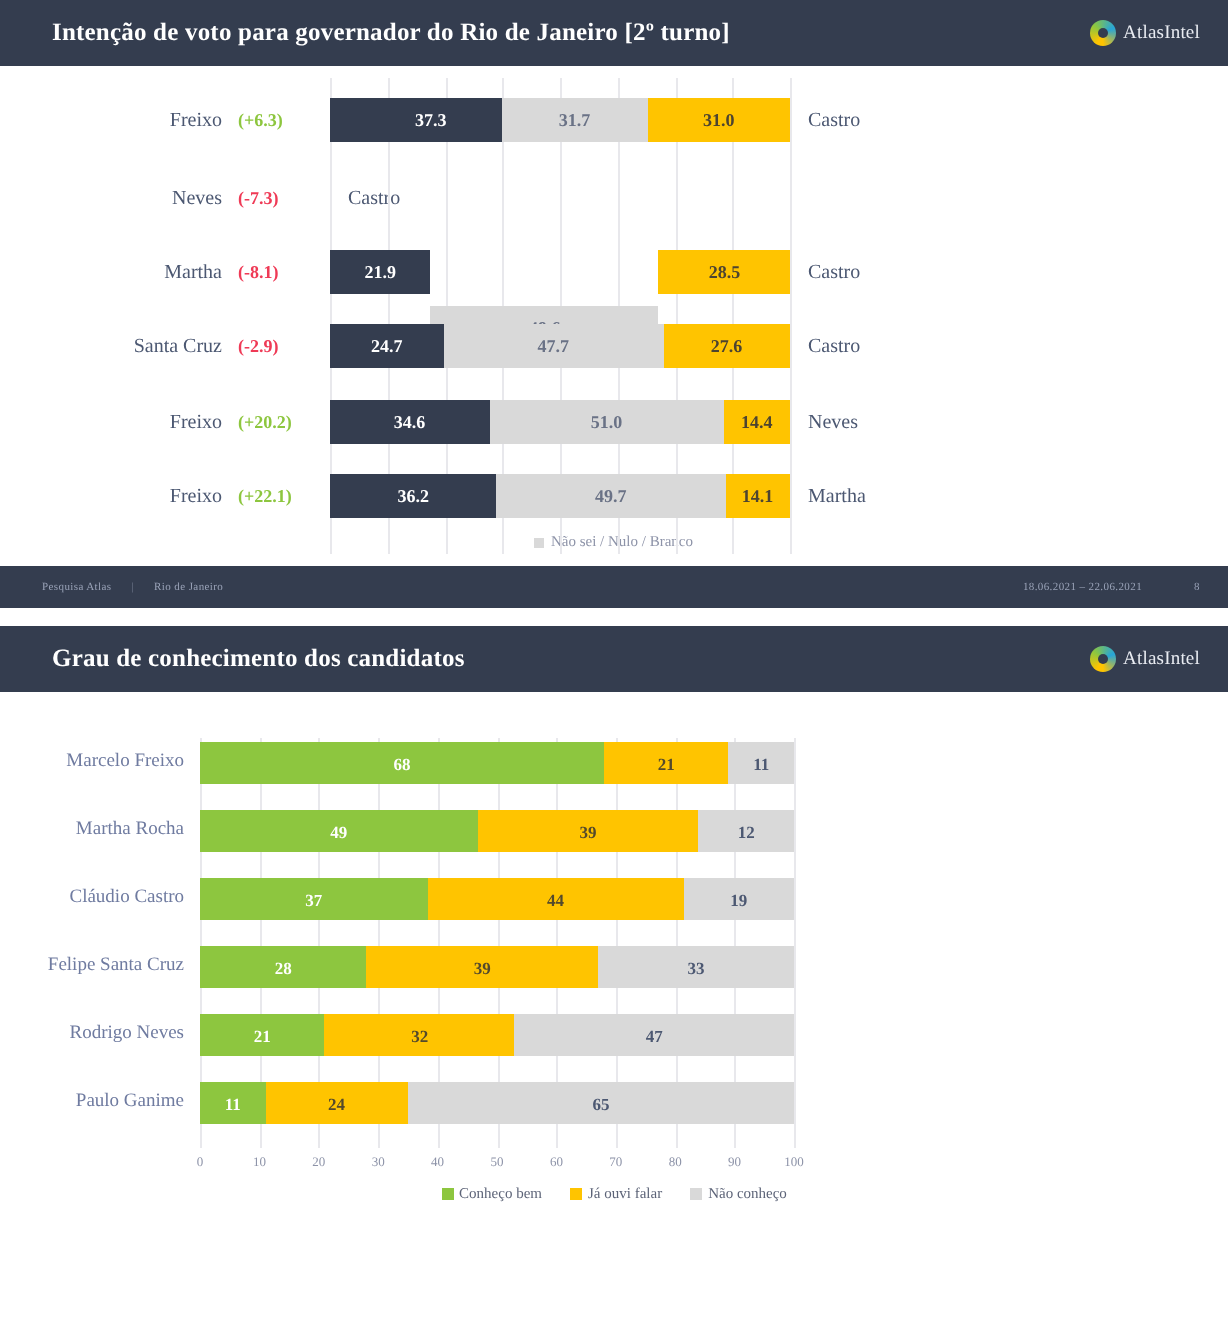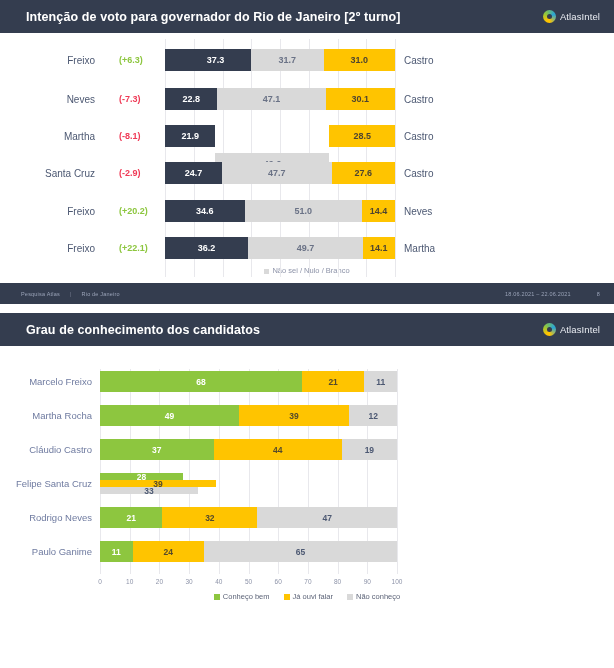--- a/index.html
+++ b/index.html
@@ -12,20 +12,21 @@
     height: 668px;
     font-family: "Liberation Sans", sans-serif;
     overflow: hidden;
     position: relative;
   }
 
   
   .panel {
     position: relative;
     background: #6d28d9;
+    font-family: Liberation Serif, serif;
   }
   .panel-header {
     background: #343d4f;
     height: 33px;
     display: flex;
     align-items: center;
     justify-content: space-between;
     padding: 0 14px 0 26px;
     box-sizing: border-box;
   }
@@ -89,21 +90,21 @@
     right: 0;
     height: 22px;
     display: flex;
     align-items: center;
   }
   .c1-left-name {
     width: 98px;
     text-align: right;
     font-size: 10px;
     color: #4c5872;
-    padding-right: 24px;
+    padding-right: 8px;
     box-sizing: border-box;
     white-space: nowrap;
   }
   .c1-delta {
     width: 46px;
     text-align: left;
     font-size: 9px;
     font-weight: bold;
     white-space: nowrap;
   }
@@ -308,25 +309,20 @@
           <div class="c1-bar">
             <div class="seg dark" style="width: 85.79px; padding-left: 15px;">37.3</div>
             <div class="seg gray" style="width: 72.91px;">31.7</div>
             <div class="seg yellow" style="width: 71.3px;">31.0</div>
           </div>
           <div class="c1-right-name">Castro</div>
         </div>
         <div class="c1-row" style="top: 49px;">
           <div class="c1-left-name">Neves</div>
           <div class="c1-delta neg">(-7.3)</div>
-          <div class="c1-bar">
-            <div class="seg dark" style="width: 52.44px;">22.8</div>
-            <div class="seg gray" style="width: 108.33px;">47.1</div>
-            <div class="seg yellow" style="width: 69.23px;">30.1</div>
-          </div>
           <div class="c1-right-name">Castro</div>
         </div>
         <div class="c1-row" style="top: 86px;">
           <div class="c1-left-name">Martha</div>
           <div class="c1-delta neg">(-8.1)</div>
           <div class="c1-bar">
             <div class="seg dark" style="width: 50.37px;">21.9</div>
             <div class="seg gray" style="width: 114.08px; margin-top: 28px;">49.6</div>
             <div class="seg yellow" style="width: 65.55px;">28.5</div>
           </div>
@@ -427,21 +423,21 @@
         <div class="c2-row" style="top: 70px;">
           <div class="c2-label">Cláudio Castro</div>
           <div class="c2-bar" style="width: 297px;">
             <div class="seg2 green" style="width: 116px;">37</div>
             <div class="seg2 yellow" style="width: 130.68px;">44</div>
             <div class="seg2 gray" style="width: 56.43px;">19</div>
           </div>
         </div>
         <div class="c2-row" style="top: 104px;">
           <div class="c2-label">Felipe Santa Cruz</div>
-          <div class="c2-bar" style="width: 297px; flex-direction: column;">
+          <div class="c2-bar" style="width: 297px;">
             <div class="seg2 green" style="width: 83.16px;">28</div>
             <div class="seg2 yellow" style="width: 115.83px;">39</div>
             <div class="seg2 gray" style="width: 98.01px;">33</div>
           </div>
         </div>
         <div class="c2-row" style="top: 138px;">
           <div class="c2-label">Rodrigo Neves</div>
           <div class="c2-bar" style="width: 297px;">
             <div class="seg2 green" style="width: 62.37px;">21</div>
             <div class="seg2 yellow" style="width: 95.04px;">32</div>

